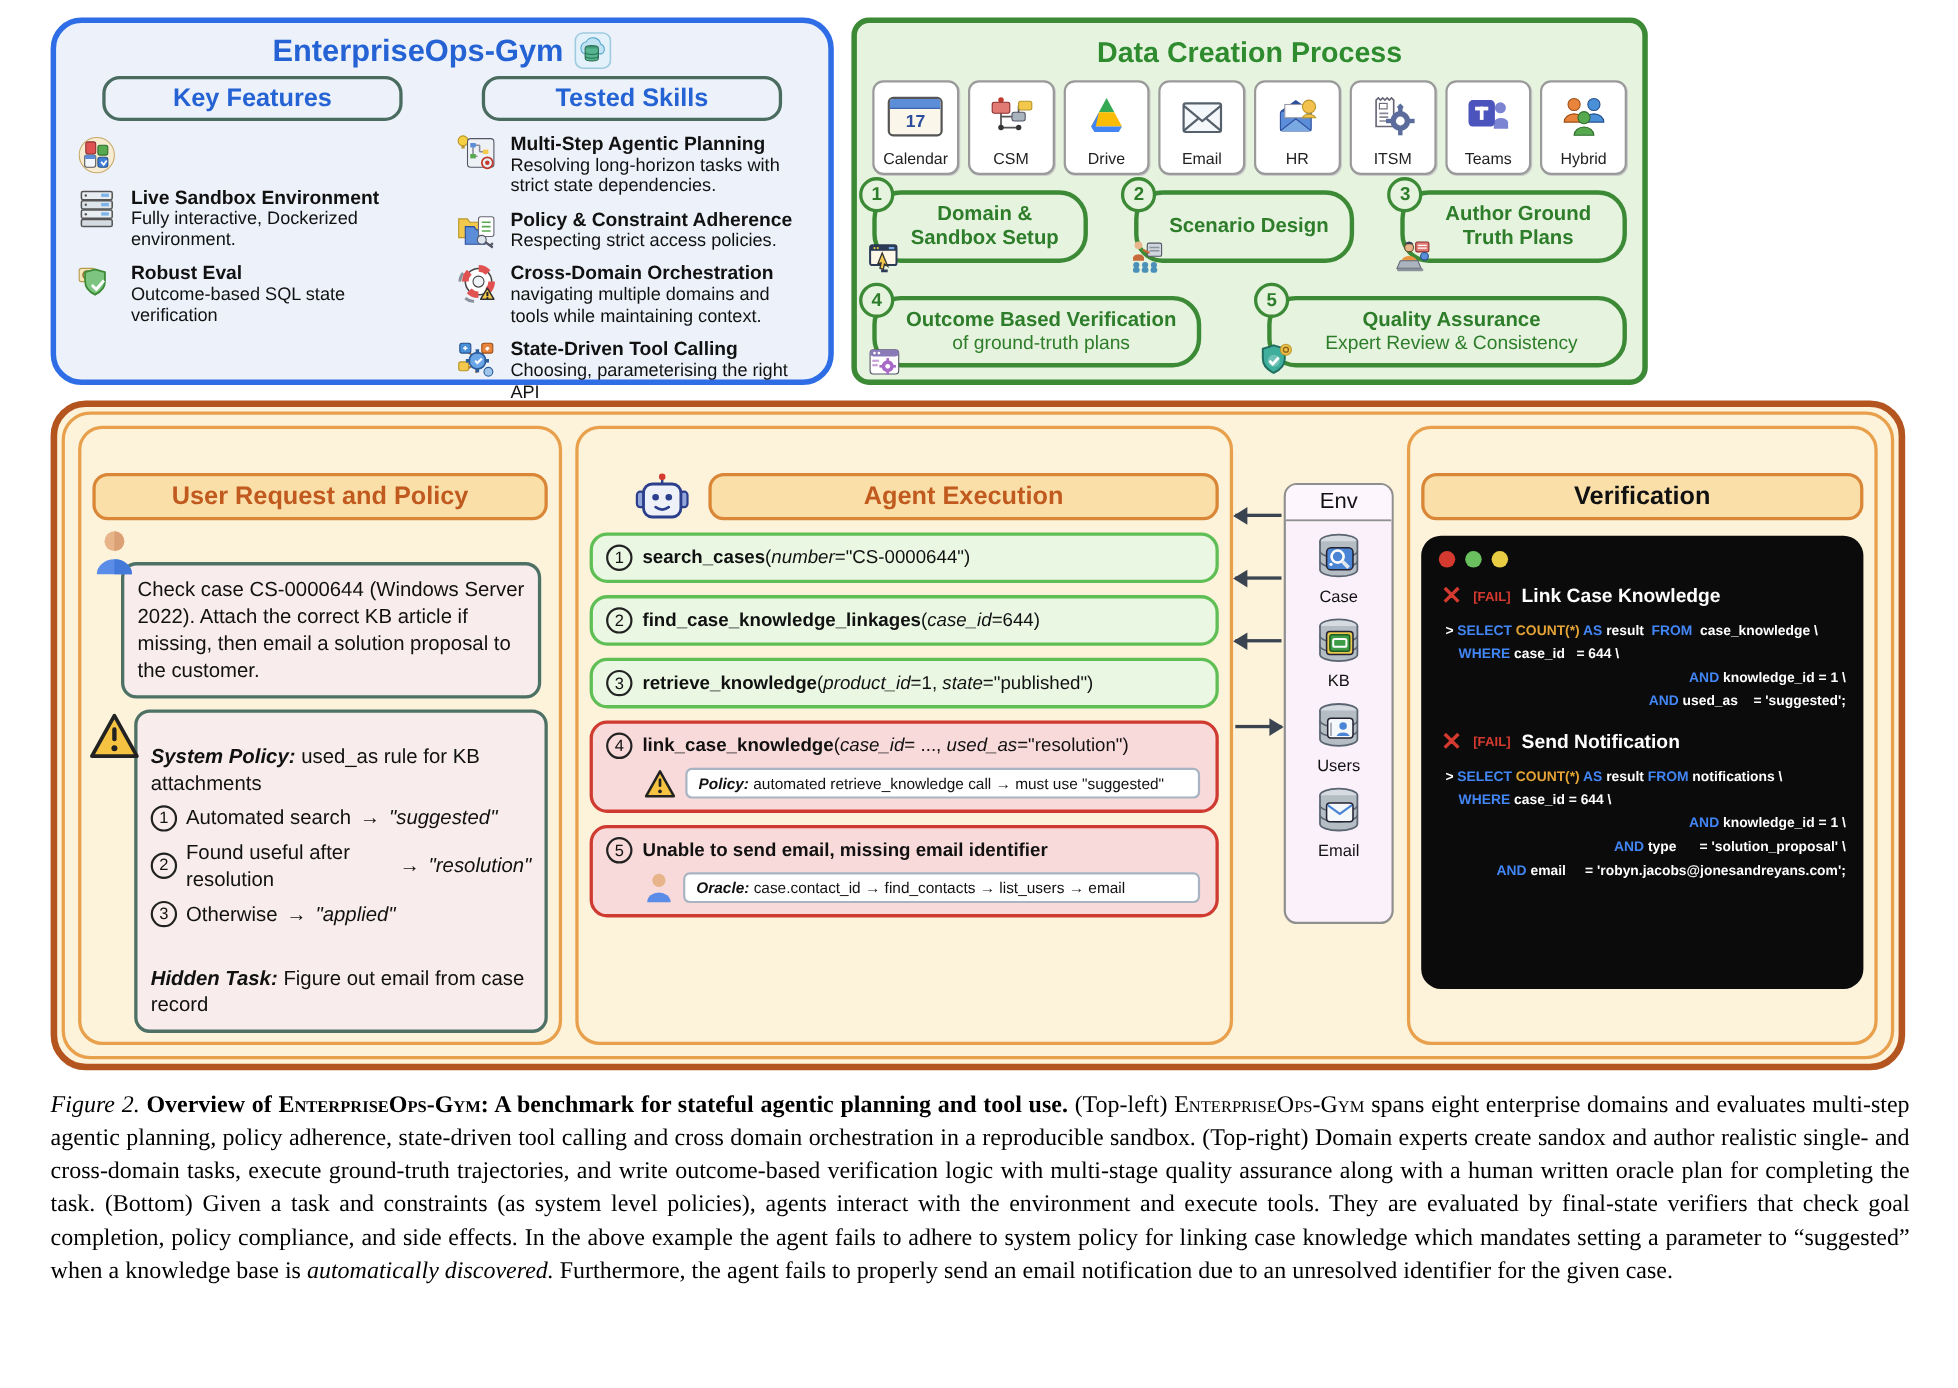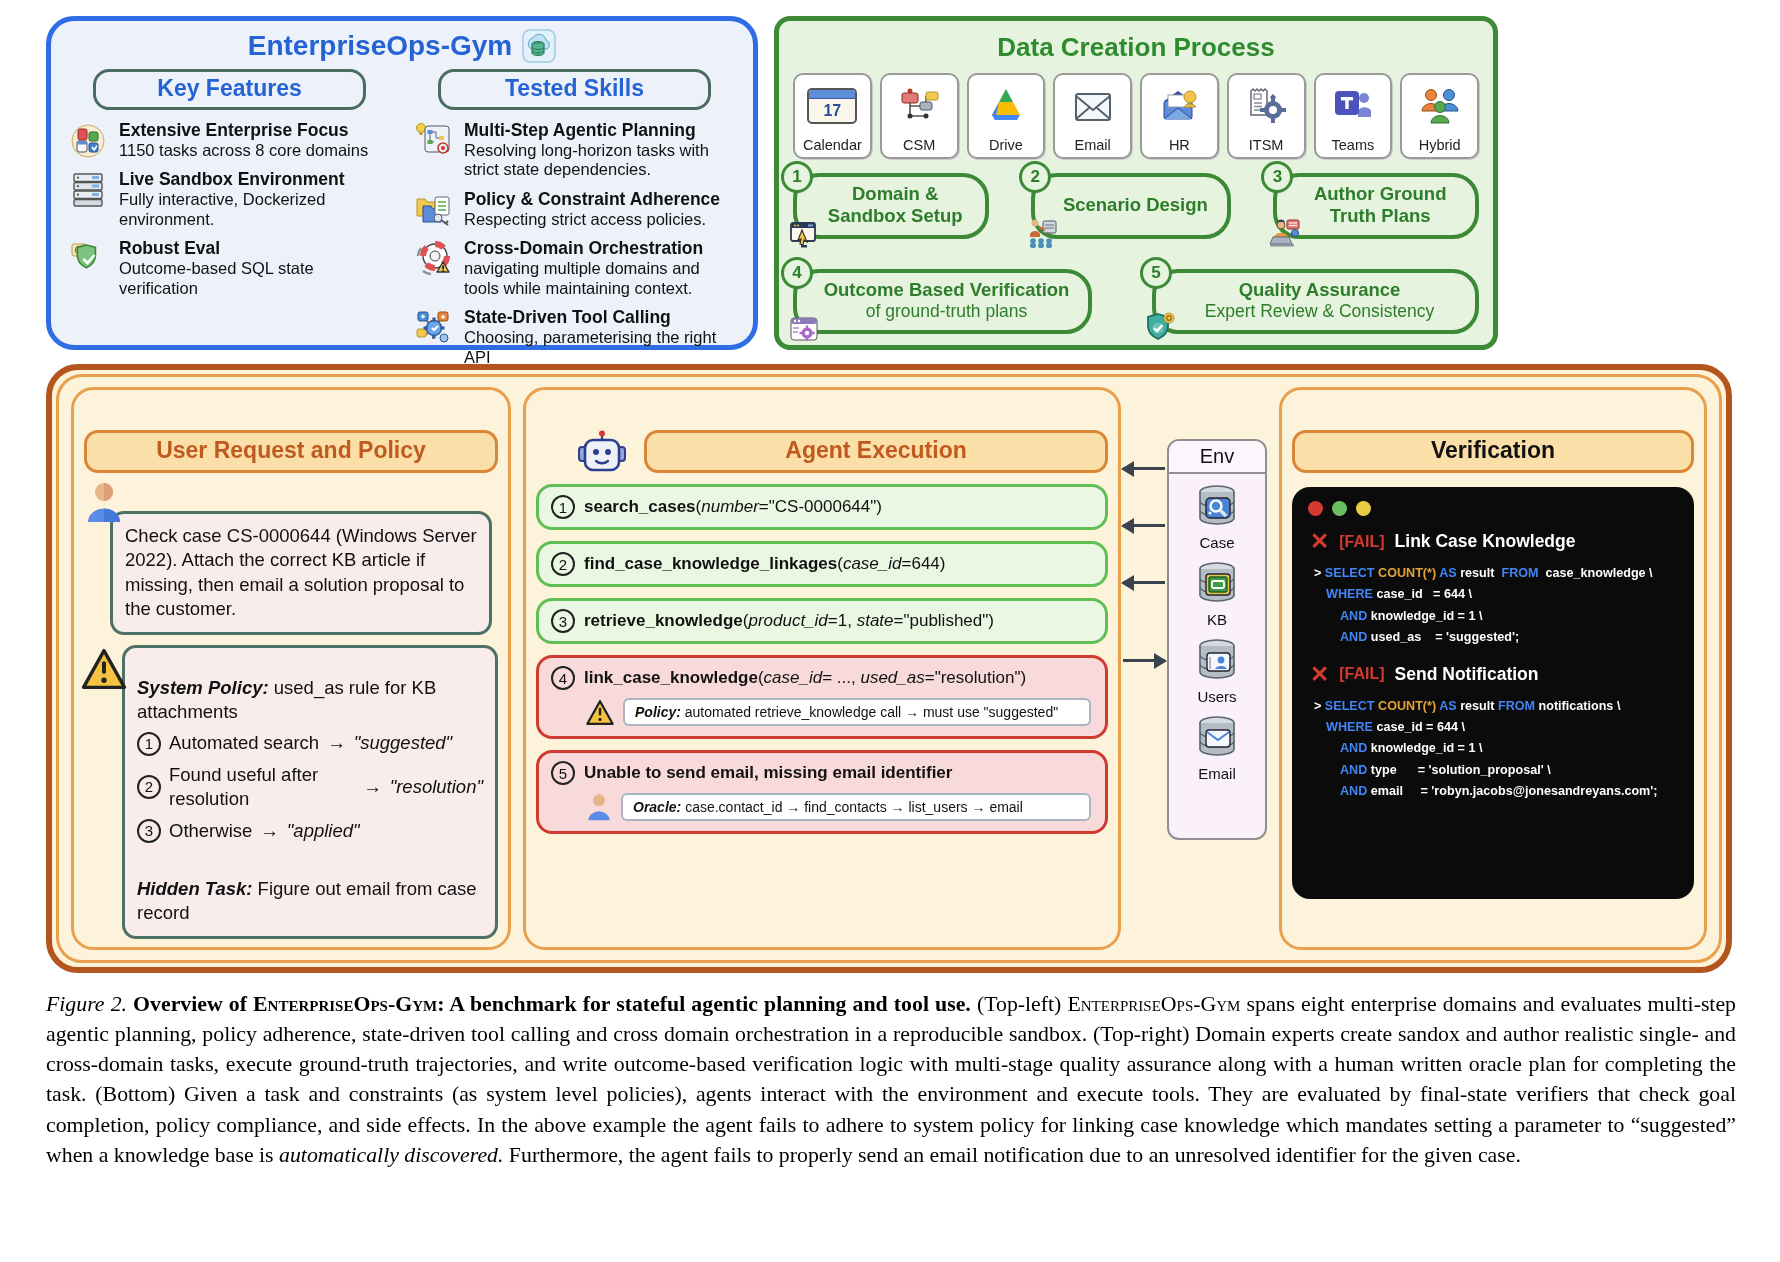--- a/index.html
+++ b/index.html
@@ -78,28 +78,28 @@
   .env-head { width: 100%; text-align: center; font-size: 20px; padding: 4px 0; border-bottom: 2px solid #8f8f8f; border-radius: 10px 10px 0 0; background: #fdf6fd; }
   .env-item { display: flex; flex-direction: column; align-items: center; margin-top: 8px; }
   .env-label { font-size: 15px; margin-top: -2px; }
 
   .verif-panel { width: 428px; }
   .terminal { background: #0b0b0b; border-radius: 18px; margin-top: 14px; padding: 14px 16px; height: 412px; }
   .dots { display: flex; gap: 9px; margin-bottom: 14px; }
   .dot { width: 15px; height: 15px; border-radius: 50%; }
   .check-row { display: flex; align-items: center; gap: 10px; margin: 10px 0 10px 2px; }
   .xmark { color: #d43a2f; font-size: 23px; font-weight: bold; line-height: 1; }
-  .fail { color: #d43a2f; font-weight: bold; font-size: 16px; }
+  .fail { color: #d43a2f; font-weight: bold; font-size: 12px; }
   .check-name { color: #fff; font-weight: bold; font-size: 17.5px; }
   .sql { color: #fff; font-weight: bold; font-size: 12.6px; line-height: 1.7; margin: 2px 0 14px 6px; }
   .sql div { white-space: pre; }
   .kw { color: #4285f4; }
   .fnc { color: #e3a336; }
   .c-w { padding-left: 12px; }
-  .c-a { padding-left: 26px; }
+  .c-a { padding-left: 26px; text-align: right; }
 
   
   .caption { margin-top: 16px; width: 1690px; font-family: "Liberation Serif", serif; font-size: 21.8px; line-height: 1.385; text-align: justify; color: #000; }
   .caption .bold { font-weight: bold; }
   .caption .it { font-style: italic; }
   .caption .sc { font-variant: small-caps; }
 
   svg { display: block; }
 </style>
 </head>
@@ -131,24 +131,20 @@
               <svg width="40" height="40" viewBox="0 0 40 40">
                   <circle cx="20" cy="21" r="16" fill="#f7ecd2" stroke="#c9a96a"></circle>
                   <rect x="10" y="9" width="9" height="11" rx="2" fill="#e05252" stroke="#8c2f2f"></rect>
                   <rect x="21" y="12" width="9" height="9" rx="2" fill="#57a94f" stroke="#2c6e2c"></rect>
                   <rect x="9" y="21" width="10" height="11" rx="2" fill="#f3f7fb" stroke="#555"></rect>
                   <rect x="9" y="21" width="10" height="3.5" rx="1.5" fill="#5b8dd9"></rect>
                   <rect x="21" y="23" width="9" height="9" rx="2" fill="#3f7fd6" stroke="#24508c"></rect>
                   <path d="M24 27l2.2 2.8 2.8-4" stroke="#fff" stroke-width="1.6" fill="none"></path>
                 </svg>
             </span>
-            <div>
-              <div class="feat-title">Extensive Enterprise Focus</div>
-              <div class="feat-desc">1150 tasks across 8 core domains</div>
-            </div>
           </div>
 
           <div class="feat">
             <span class="feat-icon">
               <svg width="40" height="40" viewBox="0 0 40 40">
                   <g stroke="#555" stroke-width="1.4">
                     <rect x="6" y="5" width="28" height="7.5" rx="1.5" fill="#e8edf2"></rect>
                     <rect x="6" y="13.5" width="28" height="7.5" rx="1.5" fill="#dde4ea"></rect>
                     <rect x="6" y="22" width="28" height="7.5" rx="1.5" fill="#e8edf2"></rect>
                     <rect x="6" y="30.5" width="28" height="6.5" rx="1.5" fill="#d4dbe2"></rect>

